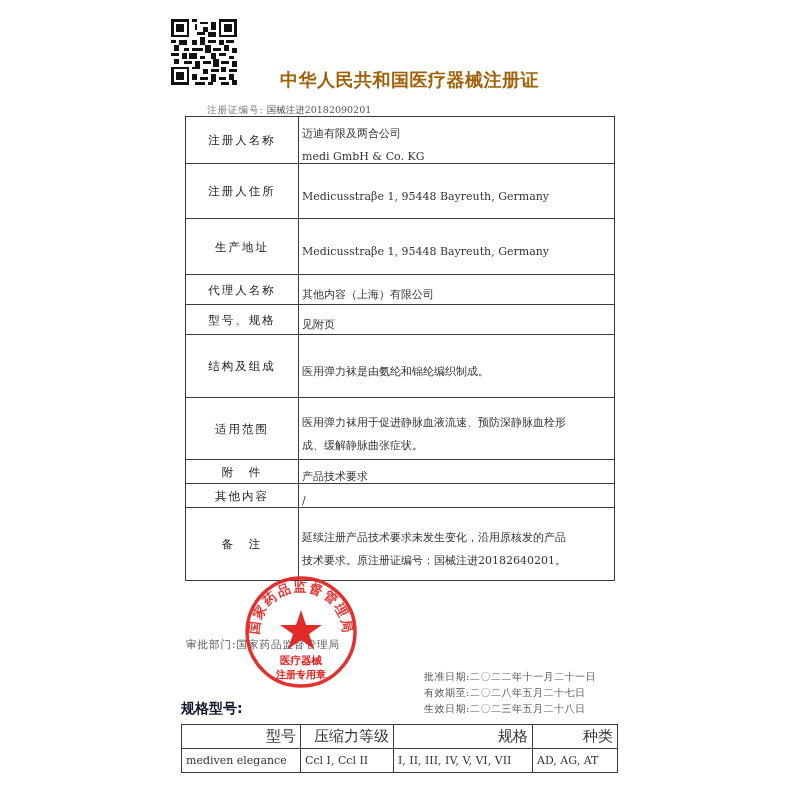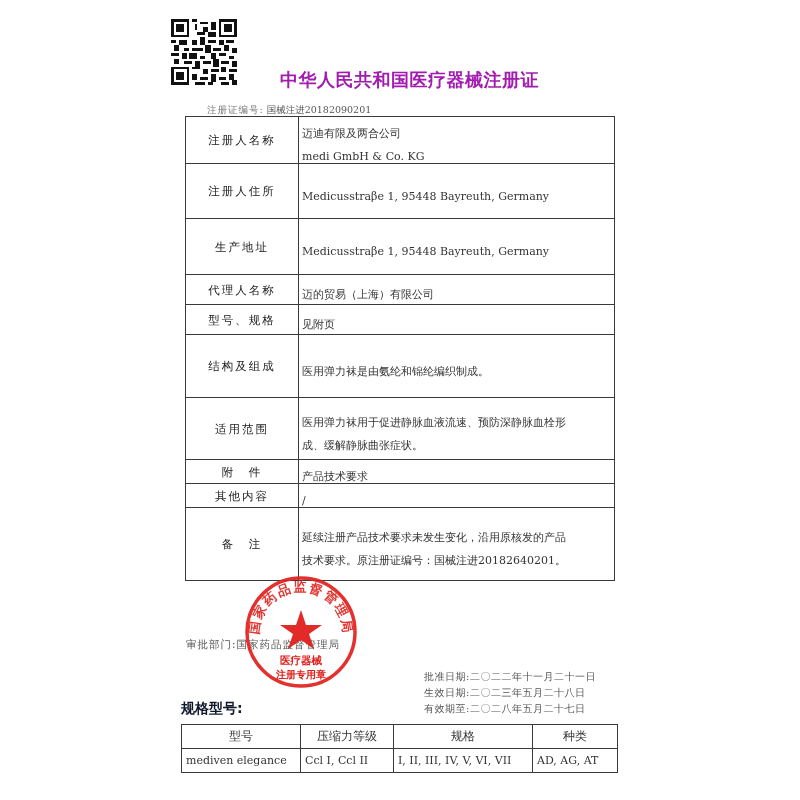--- a/index.html
+++ b/index.html
@@ -8,21 +8,21 @@
       font-family: "DejaVu Serif", "Liberation Serif", serif;
       color: #2a2a2a;
     }
     .qr {
       position: absolute; left: 171px; top: 19px; width: 66px; height: 66px;
     }
     .title {
       position: absolute; left: 280px; top: 68px; width: 245px;
       font-family: "DejaVu Sans", "Liberation Sans", sans-serif;
       font-size: 18px; font-weight: bold; letter-spacing: 0.5px;
-      color: #a21caf; white-space: nowrap;
+      color: #a16207; white-space: nowrap;
     }
     .regno {
       position: absolute; left: 207px; top: 104px;
       font-size: 9.5px; color: #555; white-space: nowrap;
     }
     .regno .lbl { color: #777; letter-spacing: 1px; }
     table.main {
       position: absolute; left: 185px; top: 116px; width: 430px;
       border-collapse: collapse; table-layout: fixed;
     }
@@ -55,21 +55,21 @@
       font-size: 14px; font-weight: bold; color: #0f172a;
     }
     table.spec {
       position: absolute; left: 181px; top: 724px; width: 436px;
       border-collapse: collapse; table-layout: fixed;
     }
     table.spec th, table.spec td {
       border: 1.2px solid #3a3a3a; font-size: 11px; color: #333;
       height: 23px; padding: 0 4px; white-space: nowrap;
     }
-    table.spec th { font-weight: normal; text-align: center; font-size: 12px; }
+    table.spec th { font-weight: normal; text-align: right; font-size: 15px; }
     table.spec td { text-align: left; }
   </style>
 </head>
 <body>
 
 <svg class="qr" viewBox="0 0 25 25" shape-rendering="crispEdges">
   <rect x="0" y="0" width="25" height="25" fill="#fff"></rect>
   <g fill="#111">
     <rect x="0" y="0" width="7" height="1"></rect>
       <rect x="0" y="6" width="7" height="1"></rect>
@@ -162,21 +162,21 @@
   </tr>
   <tr style="height:56px">
     <td class="k">生产地址</td>
     <td class="v">
       <span class="line">Medicusstraβe 1, 95448 Bayreuth, Germany</span>
     </td>
   </tr>
   <tr style="height:30px">
     <td class="k">代理人名称</td>
     <td class="v">
-      <span class="line">迈的贸易（上海）有限公司</span>
+      <span class="line">其他内容（上海）有限公司</span>
     </td>
   </tr>
   <tr style="height:30px">
     <td class="k">型号、规格</td>
     <td class="v">
       <span class="line">见附页</span>
     </td>
   </tr>
   <tr style="height:63px">
     <td class="k">结构及组成</td>
@@ -215,24 +215,24 @@
 
 <div class="footer-dept">
   <span>审批部门:</span><span>国家药品监督管理局</span>
 </div>
 
 <div class="dates">
   <div class="row">
     <span>批准日期:</span><span>二〇二二年十一月二十一日</span>
   </div>
   <div class="row">
-    <span>生效日期:</span><span>二〇二三年五月二十八日</span>
+    <span>有效期至:</span><span>二〇二八年五月二十七日</span>
   </div>
   <div class="row">
-    <span>有效期至:</span><span>二〇二八年五月二十七日</span>
+    <span>生效日期:</span><span>二〇二三年五月二十八日</span>
   </div>
 </div>
 
 <svg class="stamp" viewBox="0 0 116 116">
   <defs>
     <path id="ringPath" d="M 18 72 A 42 42 0 1 1 98 72" fill="none"></path>
   </defs>
   <circle cx="58" cy="58" r="54" fill="none" stroke="#e0201c" stroke-width="3.5" opacity="0.92"></circle>
   <text font-family="DejaVu Sans, sans-serif" font-size="13" font-weight="bold" fill="#e0201c" opacity="0.9" letter-spacing="2">
     <textPath href="#ringPath" startOffset="50%" text-anchor="middle">国家药品监督管理局</textPath>

